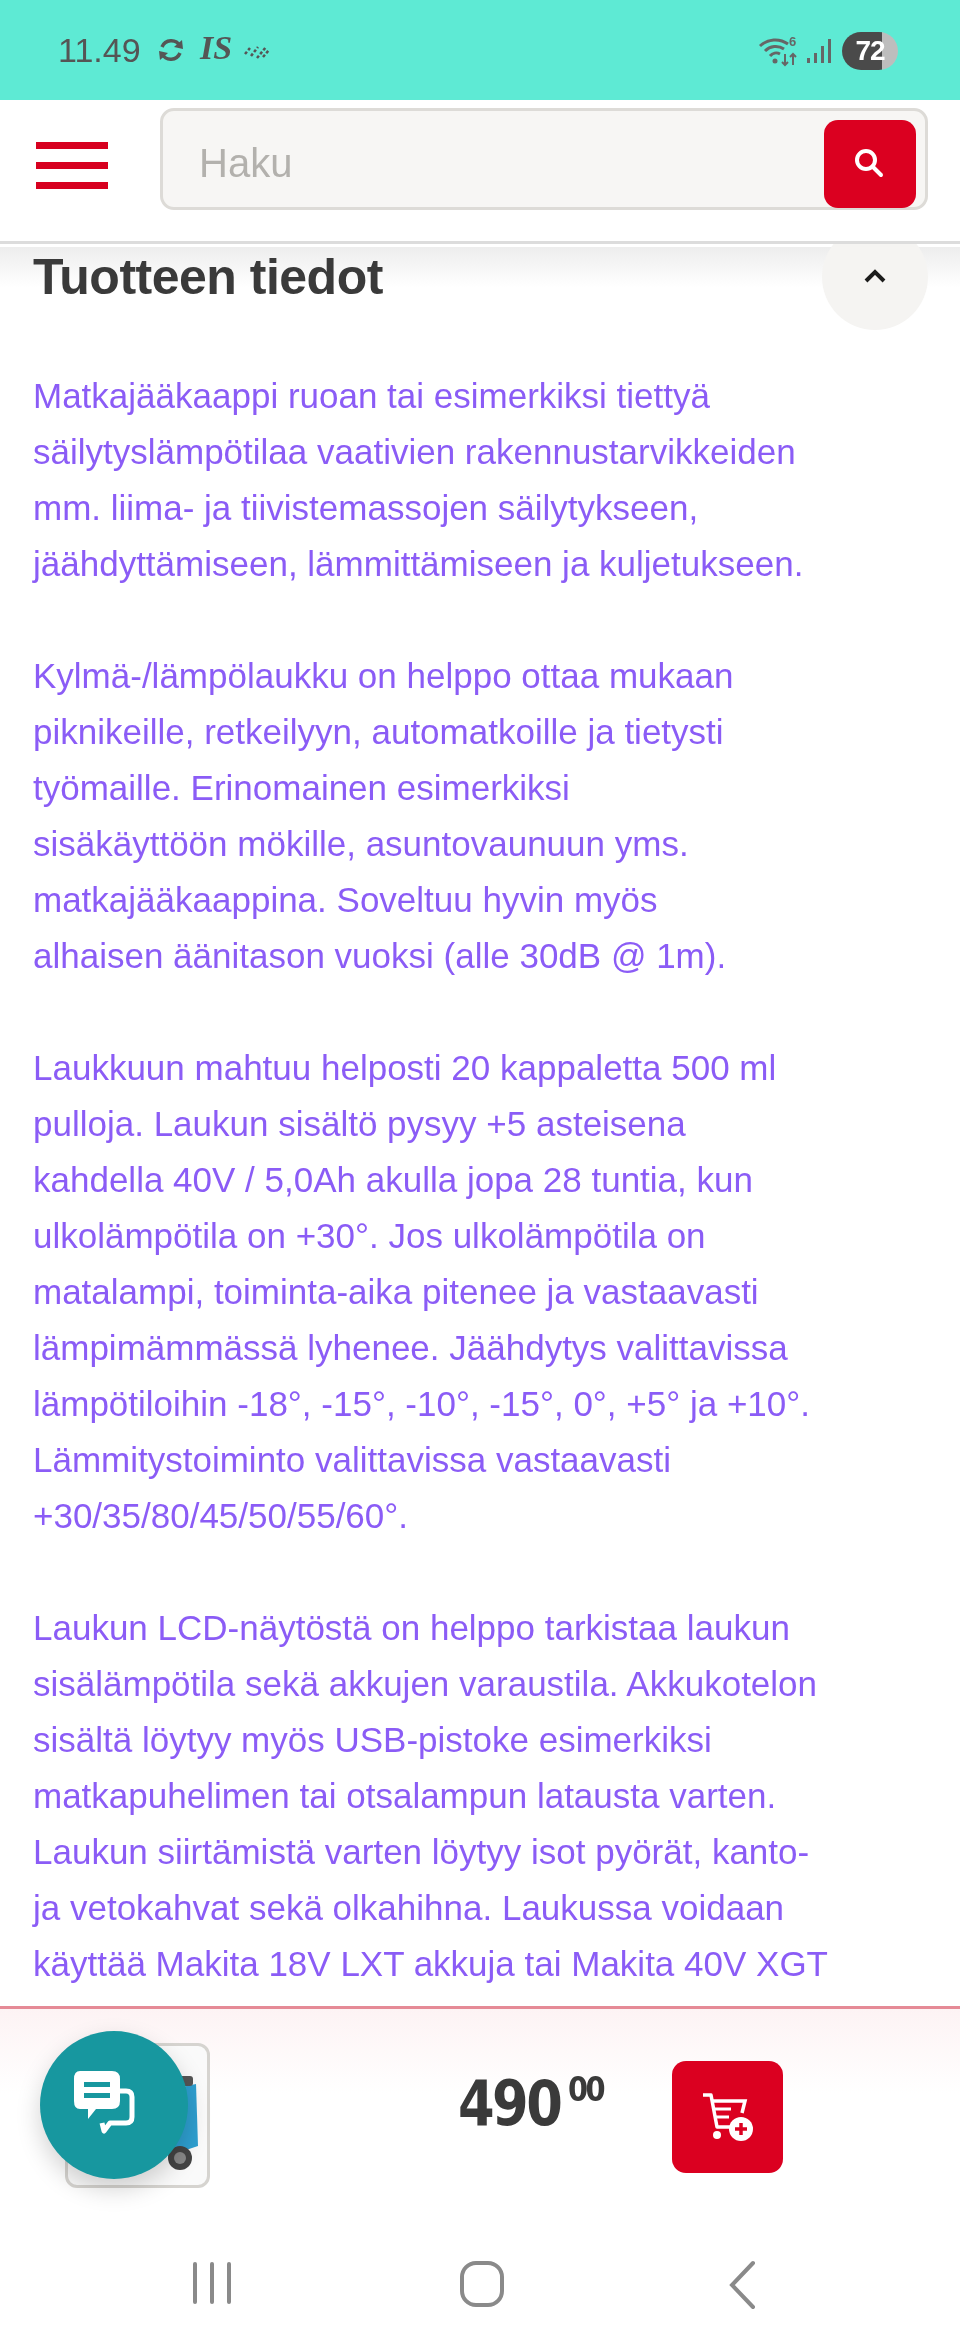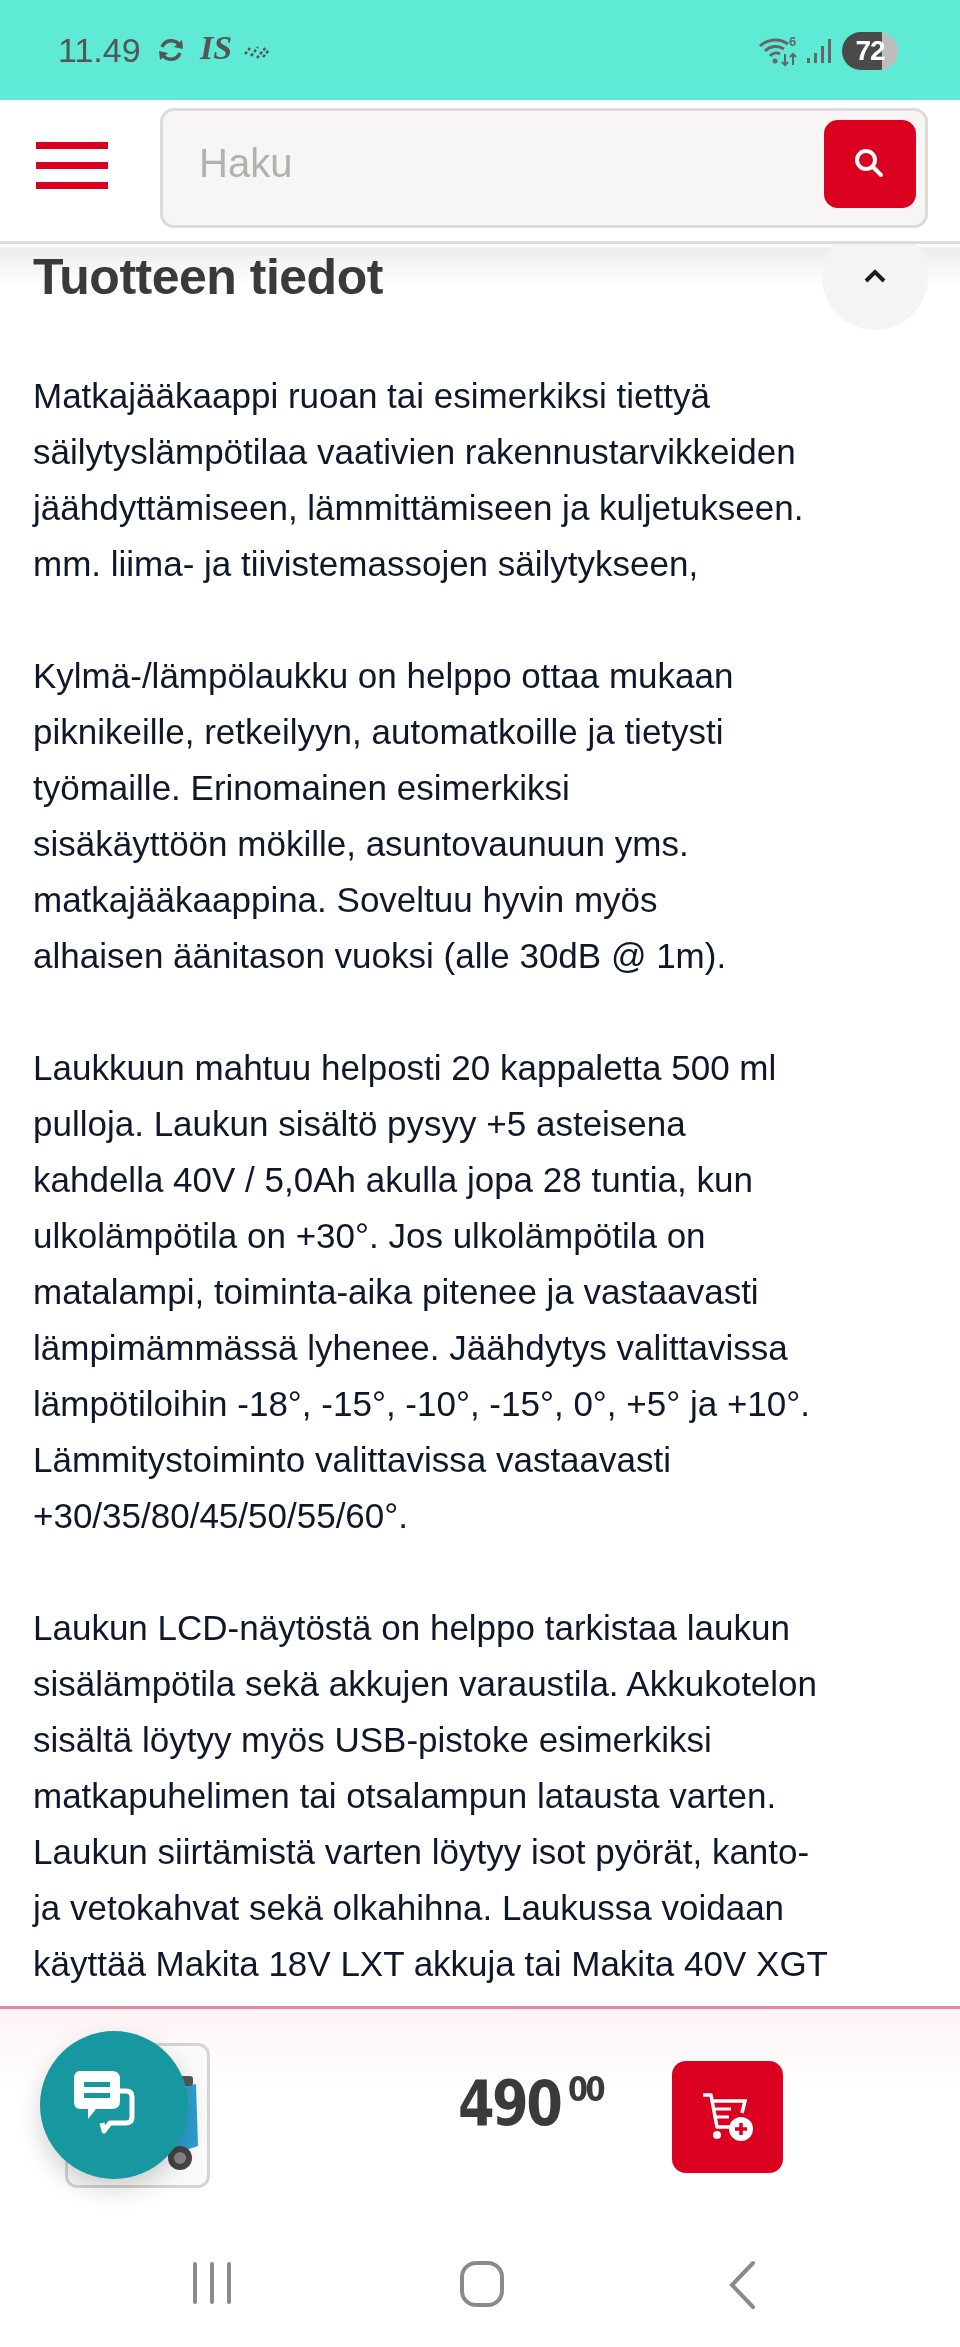--- a/index.html
+++ b/index.html
@@ -16,32 +16,32 @@
   .status-signal { position: absolute; left: 806px; top: 38px; width: 26px; height: 26px; }
   .status-battery { position: absolute; left: 842px; top: 32px; width: 56px; height: 38px; border-radius: 19px; background: linear-gradient(90deg, #4a4a4a 0%, #4a4a4a 72%, #bdbdbd 72%, #bdbdbd 100%); color: #fff; font-weight: bold; font-size: 28px; line-height: 38px; text-align: center; letter-spacing: -1px; }
 
   
   .header { position: absolute; left: 0; top: 100px; width: 960px; height: 144px; background: #fff; border-bottom: 3px solid #dcdcdc; z-index: 5; }
   .hamburger { position: absolute; left: 36px; top: 39px; width: 72px; height: 50px; cursor: pointer; }
   .hamburger span { position: absolute; left: 0; width: 72px; height: 7px; background: #d7001f; }
   .hamburger span:nth-child(1) { top: 3px; }
   .hamburger span:nth-child(2) { top: 23px; }
   .hamburger span:nth-child(3) { top: 43px; }
-  .search-box { position: absolute; left: 160px; top: 8px; width: 768px; height: 120px; background: #f7f6f4; border: 3px solid #dddbd7; border-radius: 14px; }
+  .search-box { position: absolute; left: 160px; top: 8px; width: 768px; height: 102px; background: #f7f6f4; border: 3px solid #dddbd7; border-radius: 14px; }
   .search-input { position: absolute; left: 36px; top: 22px; width: 580px; height: 60px; border: none; background: transparent; font-family: "Liberation Sans", sans-serif; font-size: 40px; color: #333; outline: none; }
   .search-input::placeholder { color: #b3b1ad; }
   .search-button { position: absolute; left: 661px; top: 9px; width: 92px; height: 88px; background: #db0020; border-radius: 14px; border: none; cursor: pointer; }
   .search-button svg { position: absolute; left: 28px; top: 26px; }
   .section-shadow { position: absolute; left: 0; top: 247px; width: 960px; height: 40px; background: linear-gradient(#ededed, rgba(255,255,255,0)); z-index: 1; }
   .section-title { position: absolute; left: 33px; top: 248px; font-size: 50px; font-weight: bold; color: #3a3a3a; z-index: 2; letter-spacing: -0.5px; }
   .collapse-button { position: absolute; left: 822px; top: 224px; width: 106px; height: 106px; border-radius: 53px; background: #f5f4f2; border: none; cursor: pointer; z-index: 2; }
   .collapse-button svg { position: absolute; left: 40px; top: 43px; }
 
   
-  .description { position: absolute; left: 33px; top: 368px; width: 900px; font-size: 35px; line-height: 56px; color: #0f172a; }
+  .description { position: absolute; left: 33px; top: 368px; width: 900px; font-size: 35px; line-height: 56px; color: #8b5cf6; }
   .para { margin-bottom: 56px; }
   .line { display: block; white-space: nowrap; }
 
   
   .buy-bar { position: absolute; left: 0; top: 2006px; width: 960px; height: 214px; background: linear-gradient(#fdf3f4, #ffffff 40%); border-top: 3px solid #e58a96; z-index: 6; }
   .product-thumb { position: absolute; left: 65px; top: 34px; width: 145px; height: 145px; border: 3px solid #d6d4d0; border-radius: 12px; background: #fafafa; overflow: hidden; }
   .chat-button { position: absolute; left: 40px; top: 22px; width: 148px; height: 148px; border-radius: 74px; background: #17979f; border: none; box-shadow: 0 10px 24px rgba(0,0,0,0.18); cursor: pointer; z-index: 3; }
   .chat-button svg { position: absolute; left: 34px; top: 36px; }
   .price { position: absolute; left: 458px; top: 58px; font-family: "DejaVu Sans", sans-serif; font-weight: bold; color: #3a3a3a; letter-spacing: -3px; }
   .price-int { font-size: 62px; display: inline-block; transform: scaleX(0.85); transform-origin: left; }
@@ -111,22 +111,22 @@
 <button class="collapse-button">
   <svg width="26" height="18" viewBox="0 0 26 18">
     <polyline points="4,14 13,5 22,14" stroke="#1c1c1c" stroke-width="4" fill="none"></polyline>
   </svg>
 </button>
 
 <div class="description">
   <p class="para">
     <span class="line">Matkajääkaappi ruoan tai esimerkiksi tiettyä</span>
     <span class="line">säilytyslämpötilaa vaativien rakennustarvikkeiden</span>
+    <span class="line">mm. liima- ja tiivistemassojen säilytykseen,</span>
     <span class="line">jäähdyttämiseen, lämmittämiseen ja kuljetukseen.</span>
-    <span class="line">mm. liima- ja tiivistemassojen säilytykseen,</span>
   </p>
   <p class="para">
     <span class="line">Kylmä-/lämpölaukku on helppo ottaa mukaan</span>
     <span class="line">piknikeille, retkeilyyn, automatkoille ja tietysti</span>
     <span class="line">työmaille. Erinomainen esimerkiksi</span>
     <span class="line">sisäkäyttöön mökille, asuntovaunuun yms.</span>
     <span class="line">matkajääkaappina. Soveltuu hyvin myös</span>
     <span class="line">alhaisen äänitason vuoksi (alle 30dB @ 1m).</span>
   </p>
   <p class="para">

